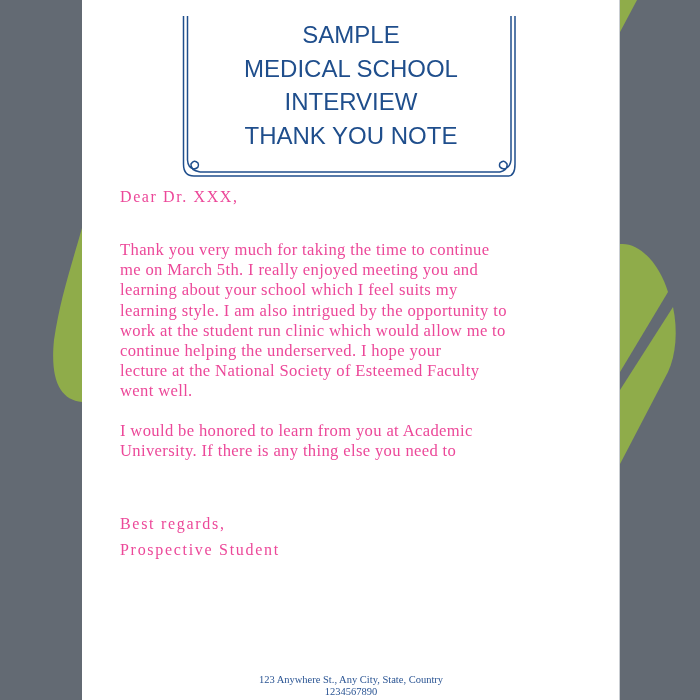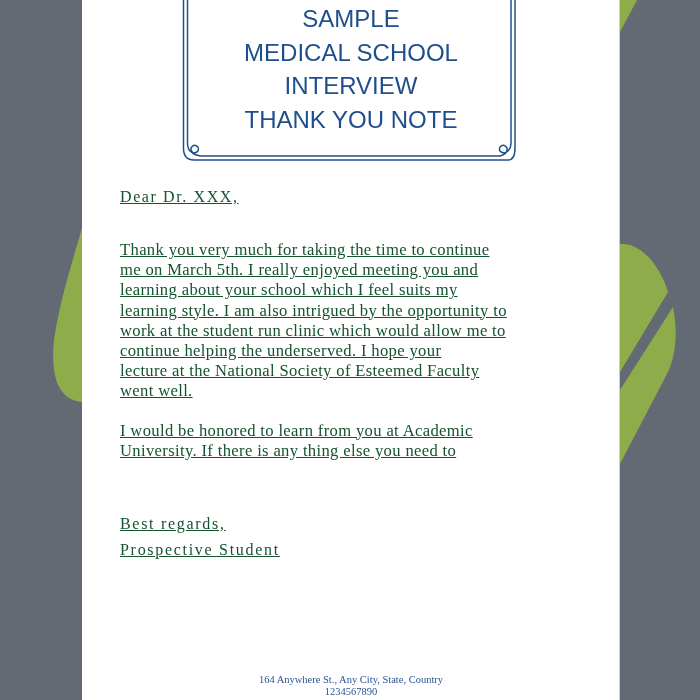--- a/index.html
+++ b/index.html
@@ -12,42 +12,41 @@
     .bg-shapes { position: absolute; left: 0; top: 0; width: 700px; height: 700px; }
     .paper {
       position: absolute;
       left: 82px; top: 0;
       width: 538px; height: 700px;
       background: #ffffff;
       border-right: 1px solid #c9cdd2;
     }
     .title-frame {
       position: absolute;
-      left: 100px; top: 0;
+      left: 100px; top: 16px;
       width: 338px; height: 165px; padding-left: 28px;
     }
     .title-frame svg { position: absolute; left: 0; top: 0; }
     .title {
       position: absolute;
       left: 0; top: 2px;
       width: 338px;
       text-align: center;
       color: #1f4e8c;
       font-family: "Liberation Sans", sans-serif;
       font-size: 24px;
       line-height: 33.5px;
     }
     .title div { white-space: nowrap; }
     .letter {
       position: absolute;
       left: 38px; top: 186px;
       width: 460px;
-      color: #14532d;
+      color: #ec4899;
       font-family: "Liberation Serif", serif;
-      text-decoration: underline;
     }
     .salutation {
       font-size: 16px;
       letter-spacing: 1.6px;
       line-height: 22px;
     }
     .para {
       font-size: 16.6px;
       line-height: 20.2px;
       letter-spacing: 0.35px;
@@ -133,16 +132,16 @@
       <div>University. If there is any thing else you need to</div>
     </div>
 
     <div class="closing">
       <div>Best regards,</div>
       <div>Prospective Student</div>
     </div>
   </div>
 
   <div class="footer">
-    <div>164 Anywhere St., Any City, State, Country</div>
+    <div>123 Anywhere St., Any City, State, Country</div>
     <div>1234567890</div>
   </div>
 </div>
 
 </body></html>

